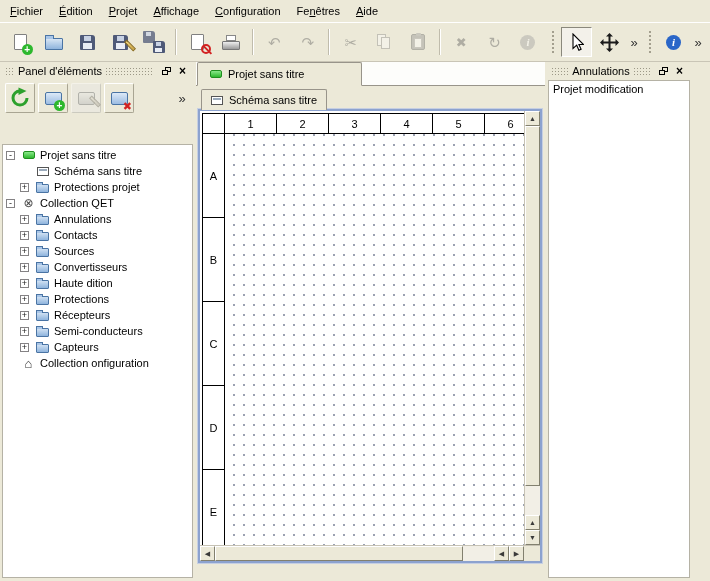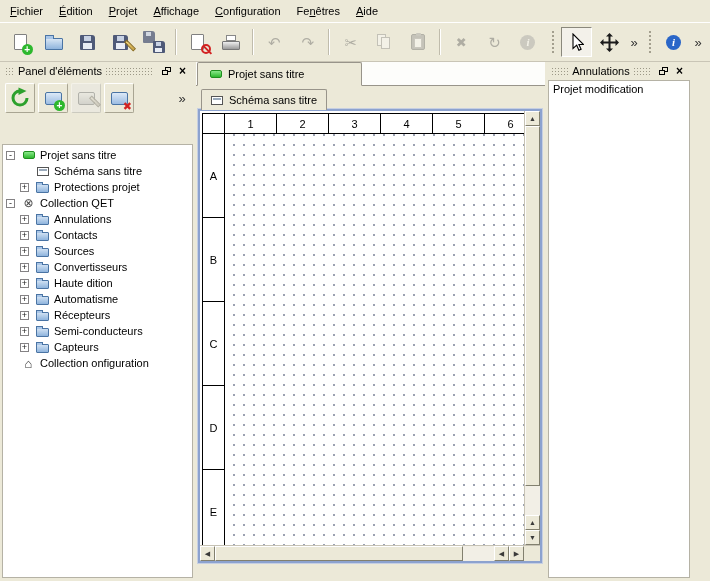--- a/index.html
+++ b/index.html
@@ -399,21 +399,21 @@
           </span>
           <span class="tlabel">Haute dition</span>
         </div>
         <div class="trow" style="padding-left: 17px;">
           <span class="slot">
             <span class="exp">+</span>
           </span>
           <span class="t-ic">
             <span class="ti-folder"></span>
           </span>
-          <span class="tlabel">Automatisme</span>
+          <span class="tlabel">Protections</span>
         </div>
         <div class="trow" style="padding-left: 17px;">
           <span class="slot">
             <span class="exp">+</span>
           </span>
           <span class="t-ic">
             <span class="ti-folder"></span>
           </span>
           <span class="tlabel">Récepteurs</span>
         </div>

